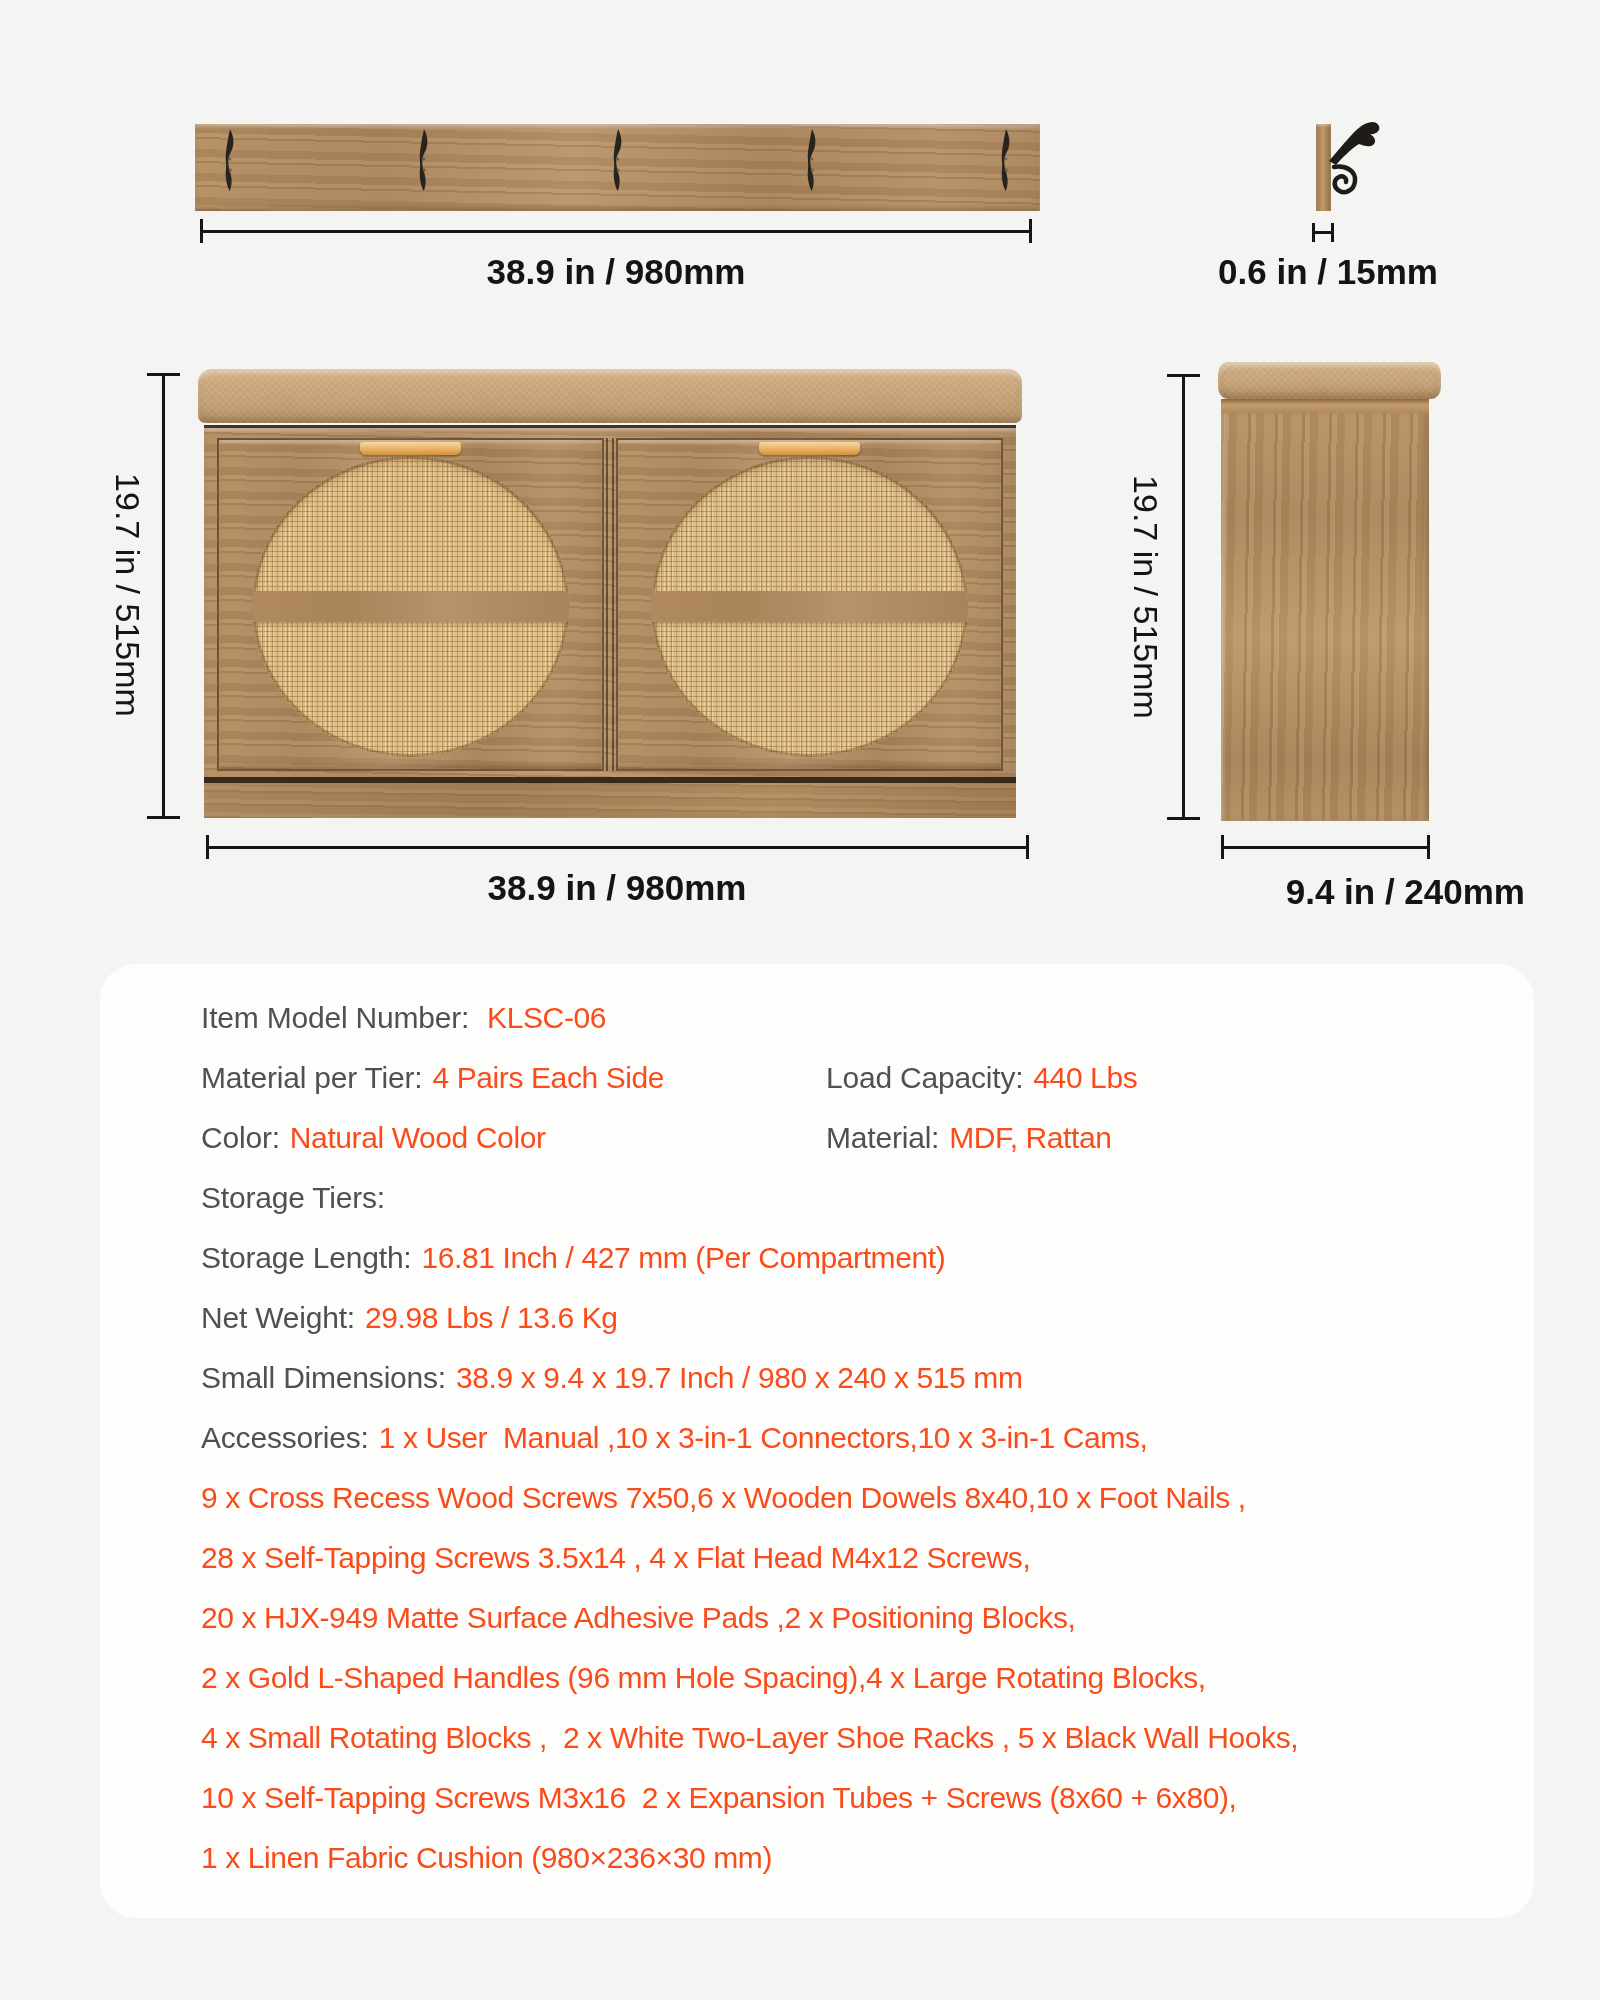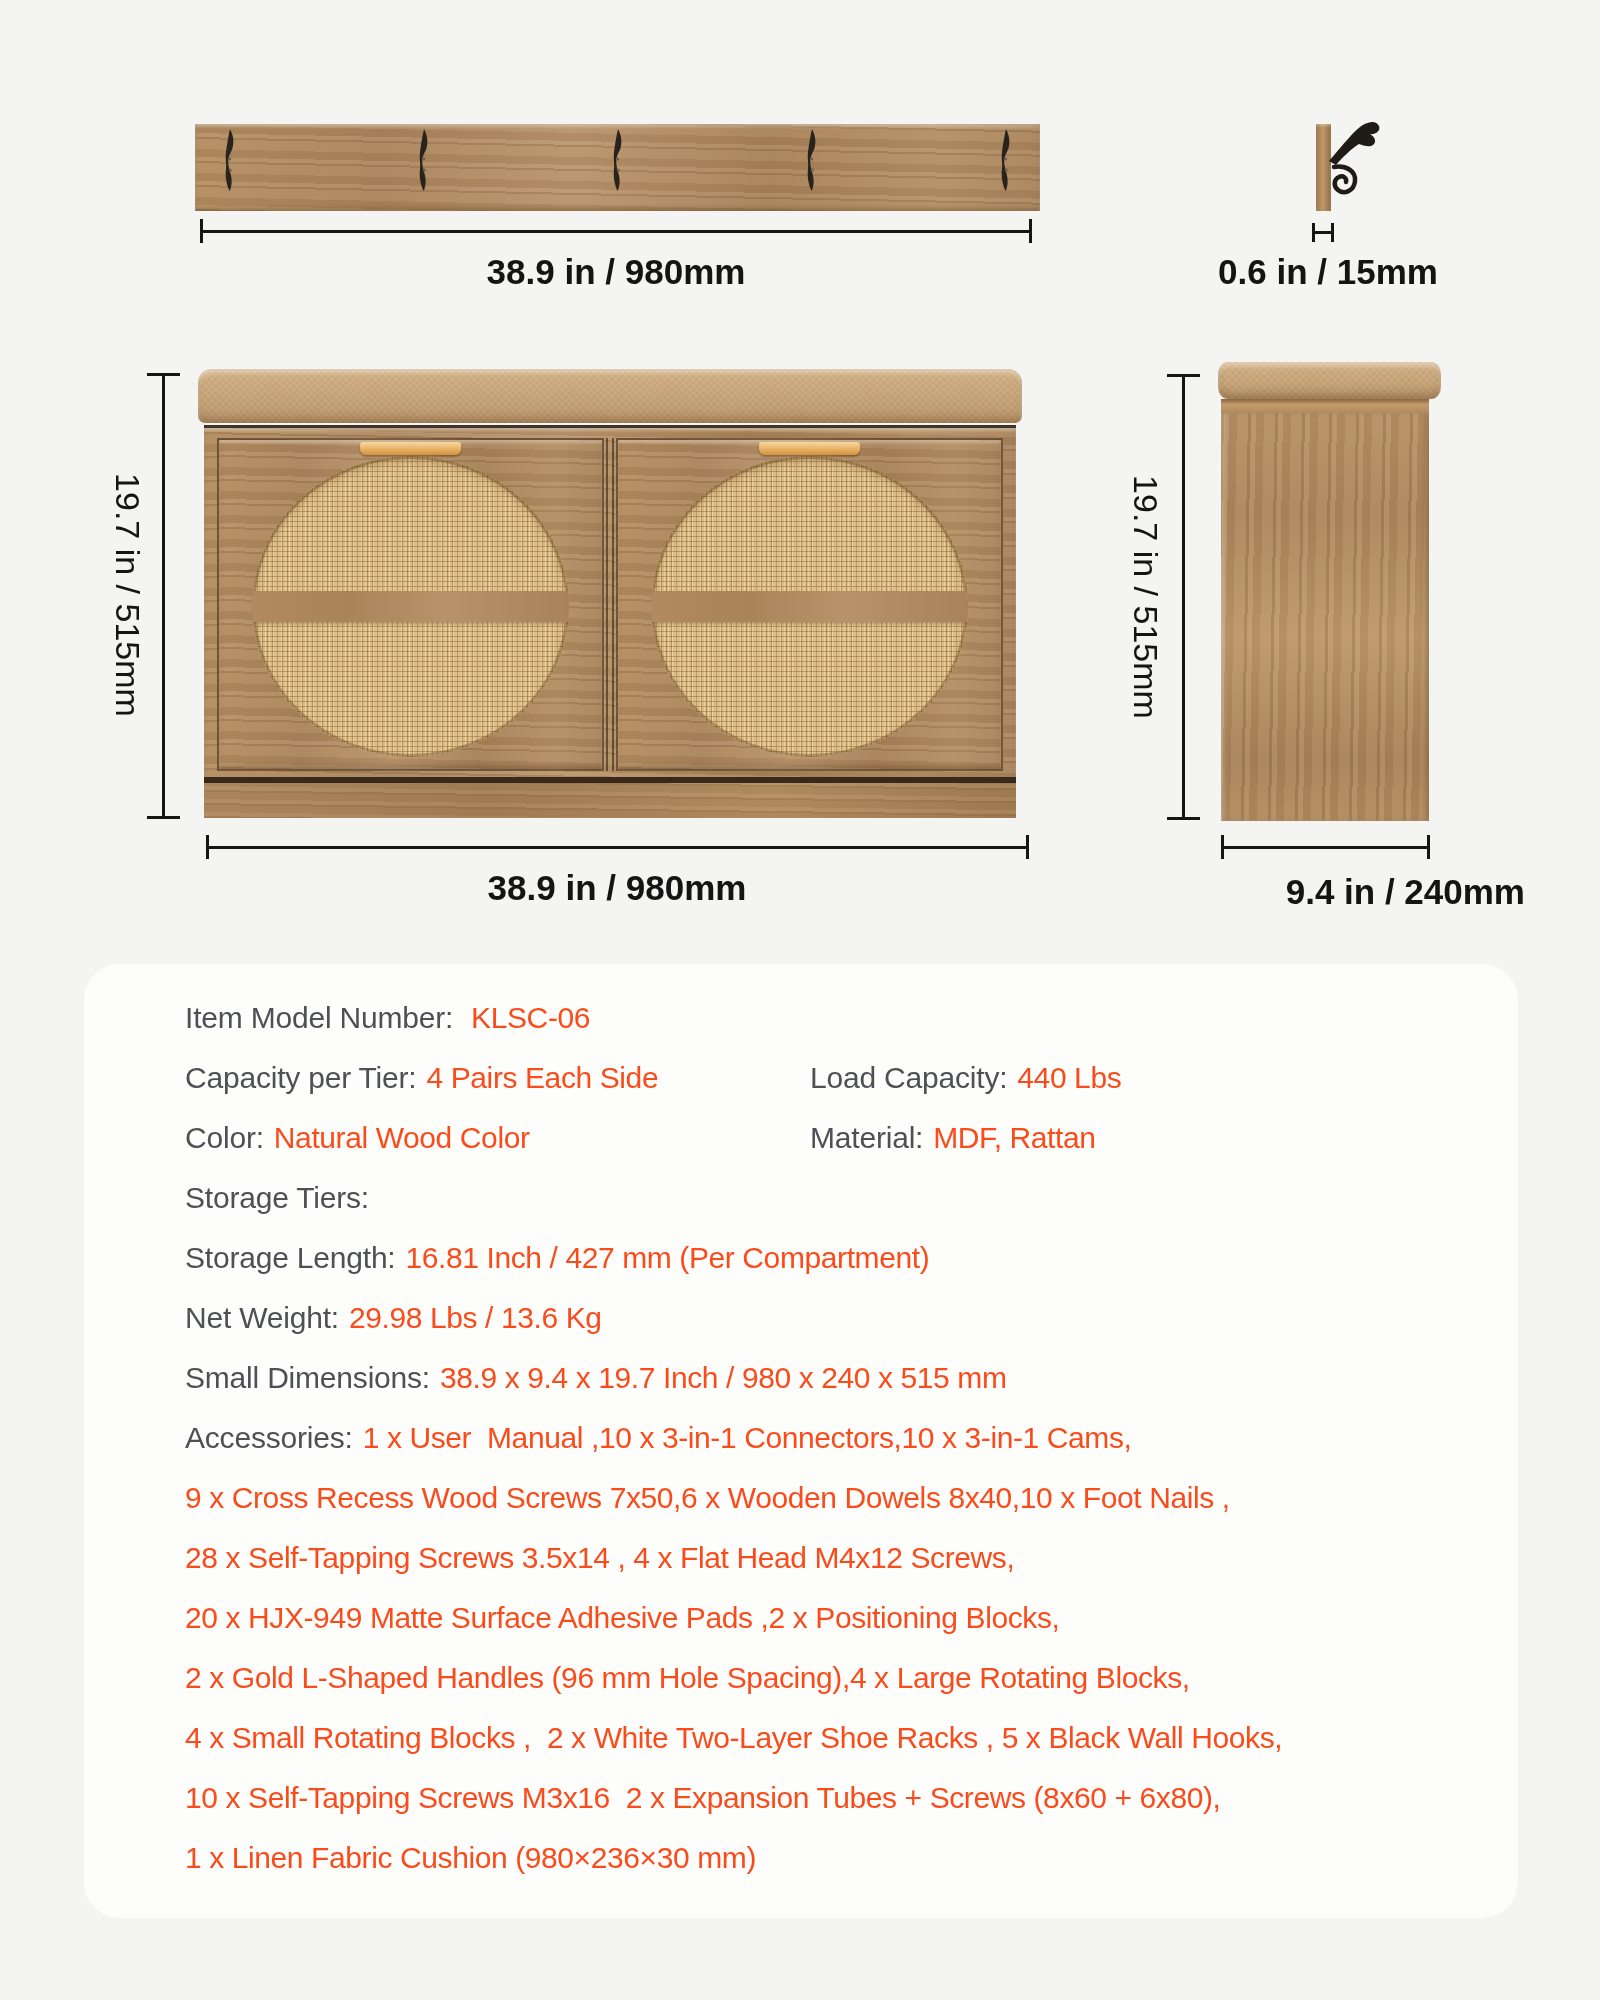--- a/index.html
+++ b/index.html
@@ -71,21 +71,21 @@
       linear-gradient(90deg,#aa845a,#a07a50 35%,#b08a5f 70%,#9e784e);}
 
   
   .side-cushion{position:absolute;left:1218px;top:362px;width:223px;height:37px;border-radius:10px/12px;}
   .side-cab{position:absolute;left:1221px;top:399px;width:208px;height:422px;}
   .side-cab .toprail{position:absolute;left:0;top:0;width:100%;height:14px;
     background:linear-gradient(180deg,#8a663c,#c39c6d 40%,#b08a5d);}
   .side-cab .bodyv{position:absolute;left:0;top:14px;width:100%;height:408px;}
 
   
-  .spec-panel{position:absolute;left:84px;top:964px;width:1434px;height:954px;background:#fdfdfc;border-radius:36px;
+  .spec-panel{position:absolute;left:100px;top:964px;width:1434px;height:954px;background:#fdfdfc;border-radius:36px;
     box-sizing:border-box;padding:24px 40px 0 101px;}
   .spec-row{height:60px;display:flex;align-items:center;}
   .spec-cell{display:flex;align-items:baseline;white-space:pre;}
   .spec-cell.col-first{width:625px;flex:0 0 625px;}
   .spec-label{font-size:30px;color:#4f5055;letter-spacing:-0.2px;margin-right:10px;}
   .spec-value{font-size:30px;font-weight:400;color:#fa4b1a;letter-spacing:-0.4px;}
 </style>
 </head>
 <body>
 
@@ -180,21 +180,21 @@
       <i class="cap r"></i>
     </div>
   <div class="dim-text" style="left:1125px;top:872px;width:400px;text-align:right;">9.4 in / 240mm</div>
 
   <div class="spec-panel">
     <div>
         <div class="spec-row">
           <div class="spec-cell col-first"><span class="spec-label">Item Model Number:</span><span class="spec-value"> KLSC-06</span></div>
         </div>
         <div class="spec-row">
-          <div class="spec-cell col-first"><span class="spec-label">Capacity per Tier:</span><span class="spec-value">4 Pairs Each Side</span></div>
+          <div class="spec-cell col-first"><span class="spec-label">Material per Tier:</span><span class="spec-value">4 Pairs Each Side</span></div>
           <div class="spec-cell"><span class="spec-label">Load Capacity:</span><span class="spec-value">440 Lbs</span></div>
         </div>
         <div class="spec-row">
           <div class="spec-cell col-first"><span class="spec-label">Color:</span><span class="spec-value">Natural Wood Color</span></div>
           <div class="spec-cell"><span class="spec-label">Material:</span><span class="spec-value">MDF, Rattan</span></div>
         </div>
         <div class="spec-row">
           <div class="spec-cell"><span class="spec-label">Storage Tiers:</span></div>
         </div>
         <div class="spec-row">

